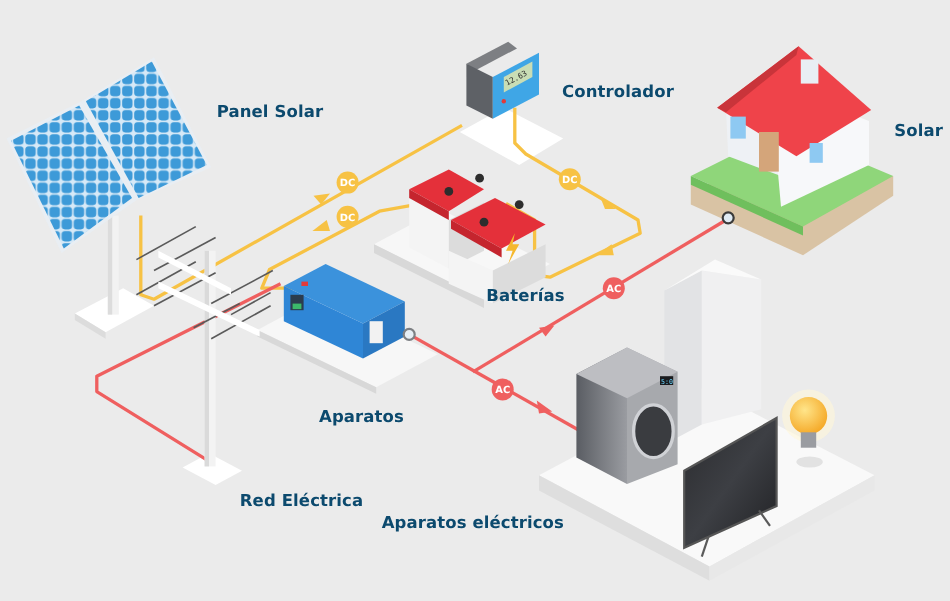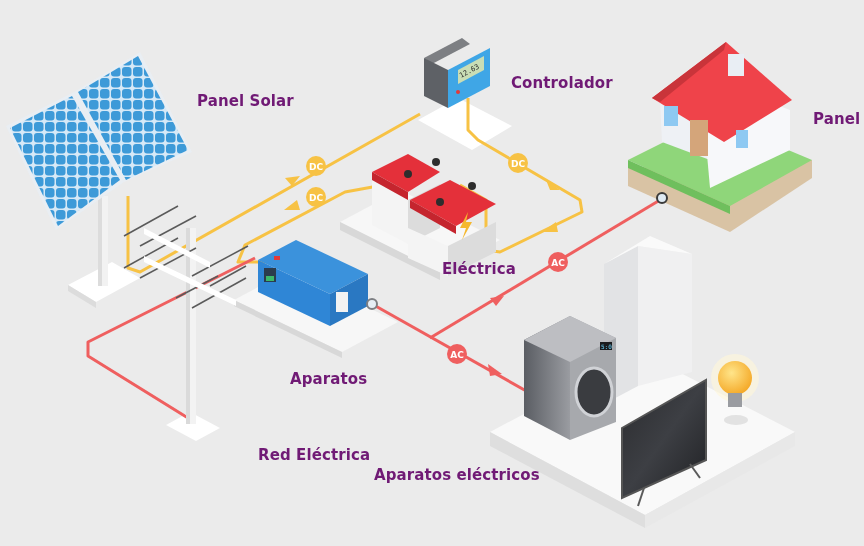--- a/index.html
+++ b/index.html
@@ -1,18 +1,18 @@
 <!DOCTYPE html>
 <html><head>
 <meta charset="utf-8">
 <style>
   html,body{margin:0;padding:0;}
   body{width:864px;height:546px;background:#ebebeb;overflow:hidden;position:relative;font-family:"DejaVu Sans","Liberation Sans",sans-serif;}
   #stage{position:absolute;left:0;top:0;width:864px;height:546px;}
-  .lbl{position:absolute;font-weight:bold;font-size:15px;color:#701a75;white-space:nowrap;letter-spacing:0.1px;}
+  .lbl{position:absolute;font-weight:bold;font-size:15px;color:#0c4a6e;white-space:nowrap;letter-spacing:0.1px;}
   .badge-text{font-family:"DejaVu Sans","Liberation Sans",sans-serif;font-weight:bold;font-size:9px;fill:#fff;}
 </style>
 </head>
 <body>
 
 <svg id="stage" viewBox="0 0 864 546" xmlns="http://www.w3.org/2000/svg">
   <defs>
     <pattern id="cells" width="11" height="11" patternUnits="userSpaceOnUse">
       <rect width="11" height="11" fill="#d6e9f7"></rect>
       <rect x="1" y="1" width="9.5" height="9.5" rx="3" fill="#3d9ad8"></rect>
@@ -180,17 +180,17 @@
       </g>
     <g>
         <circle cx="457" cy="354" r="10" fill="#ef5f5f"></circle>
         <text class="badge-text" x="457" y="357.5" text-anchor="middle">AC</text>
       </g>
   </g>
 </svg>
 
 <div class="lbl" style="left:197px;top:92px;text-align:right;">Panel Solar</div>
 <div class="lbl" style="left:511px;top:74px;">Controlador</div>
-<div class="lbl" style="left:813px;top:110px;">Panel</div>
-<div class="lbl" style="left:442px;top:260px;">Eléctrica</div>
+<div class="lbl" style="left:813px;top:110px;">Solar</div>
+<div class="lbl" style="left:442px;top:260px;">Baterías</div>
 <div class="lbl" style="left:290px;top:370px;">Aparatos</div>
-<div class="lbl" style="left:218px;top:446px;margin-left:40px;">Red Eléctrica</div>
-<div class="lbl" style="left:374px;top:466px;">Aparatos eléctricos</div>
+<div class="lbl" style="left:218px;top:446px;">Red Eléctrica</div>
+<div class="lbl" style="left:347px;top:466px;">Aparatos eléctricos</div>
 
 </body></html>

